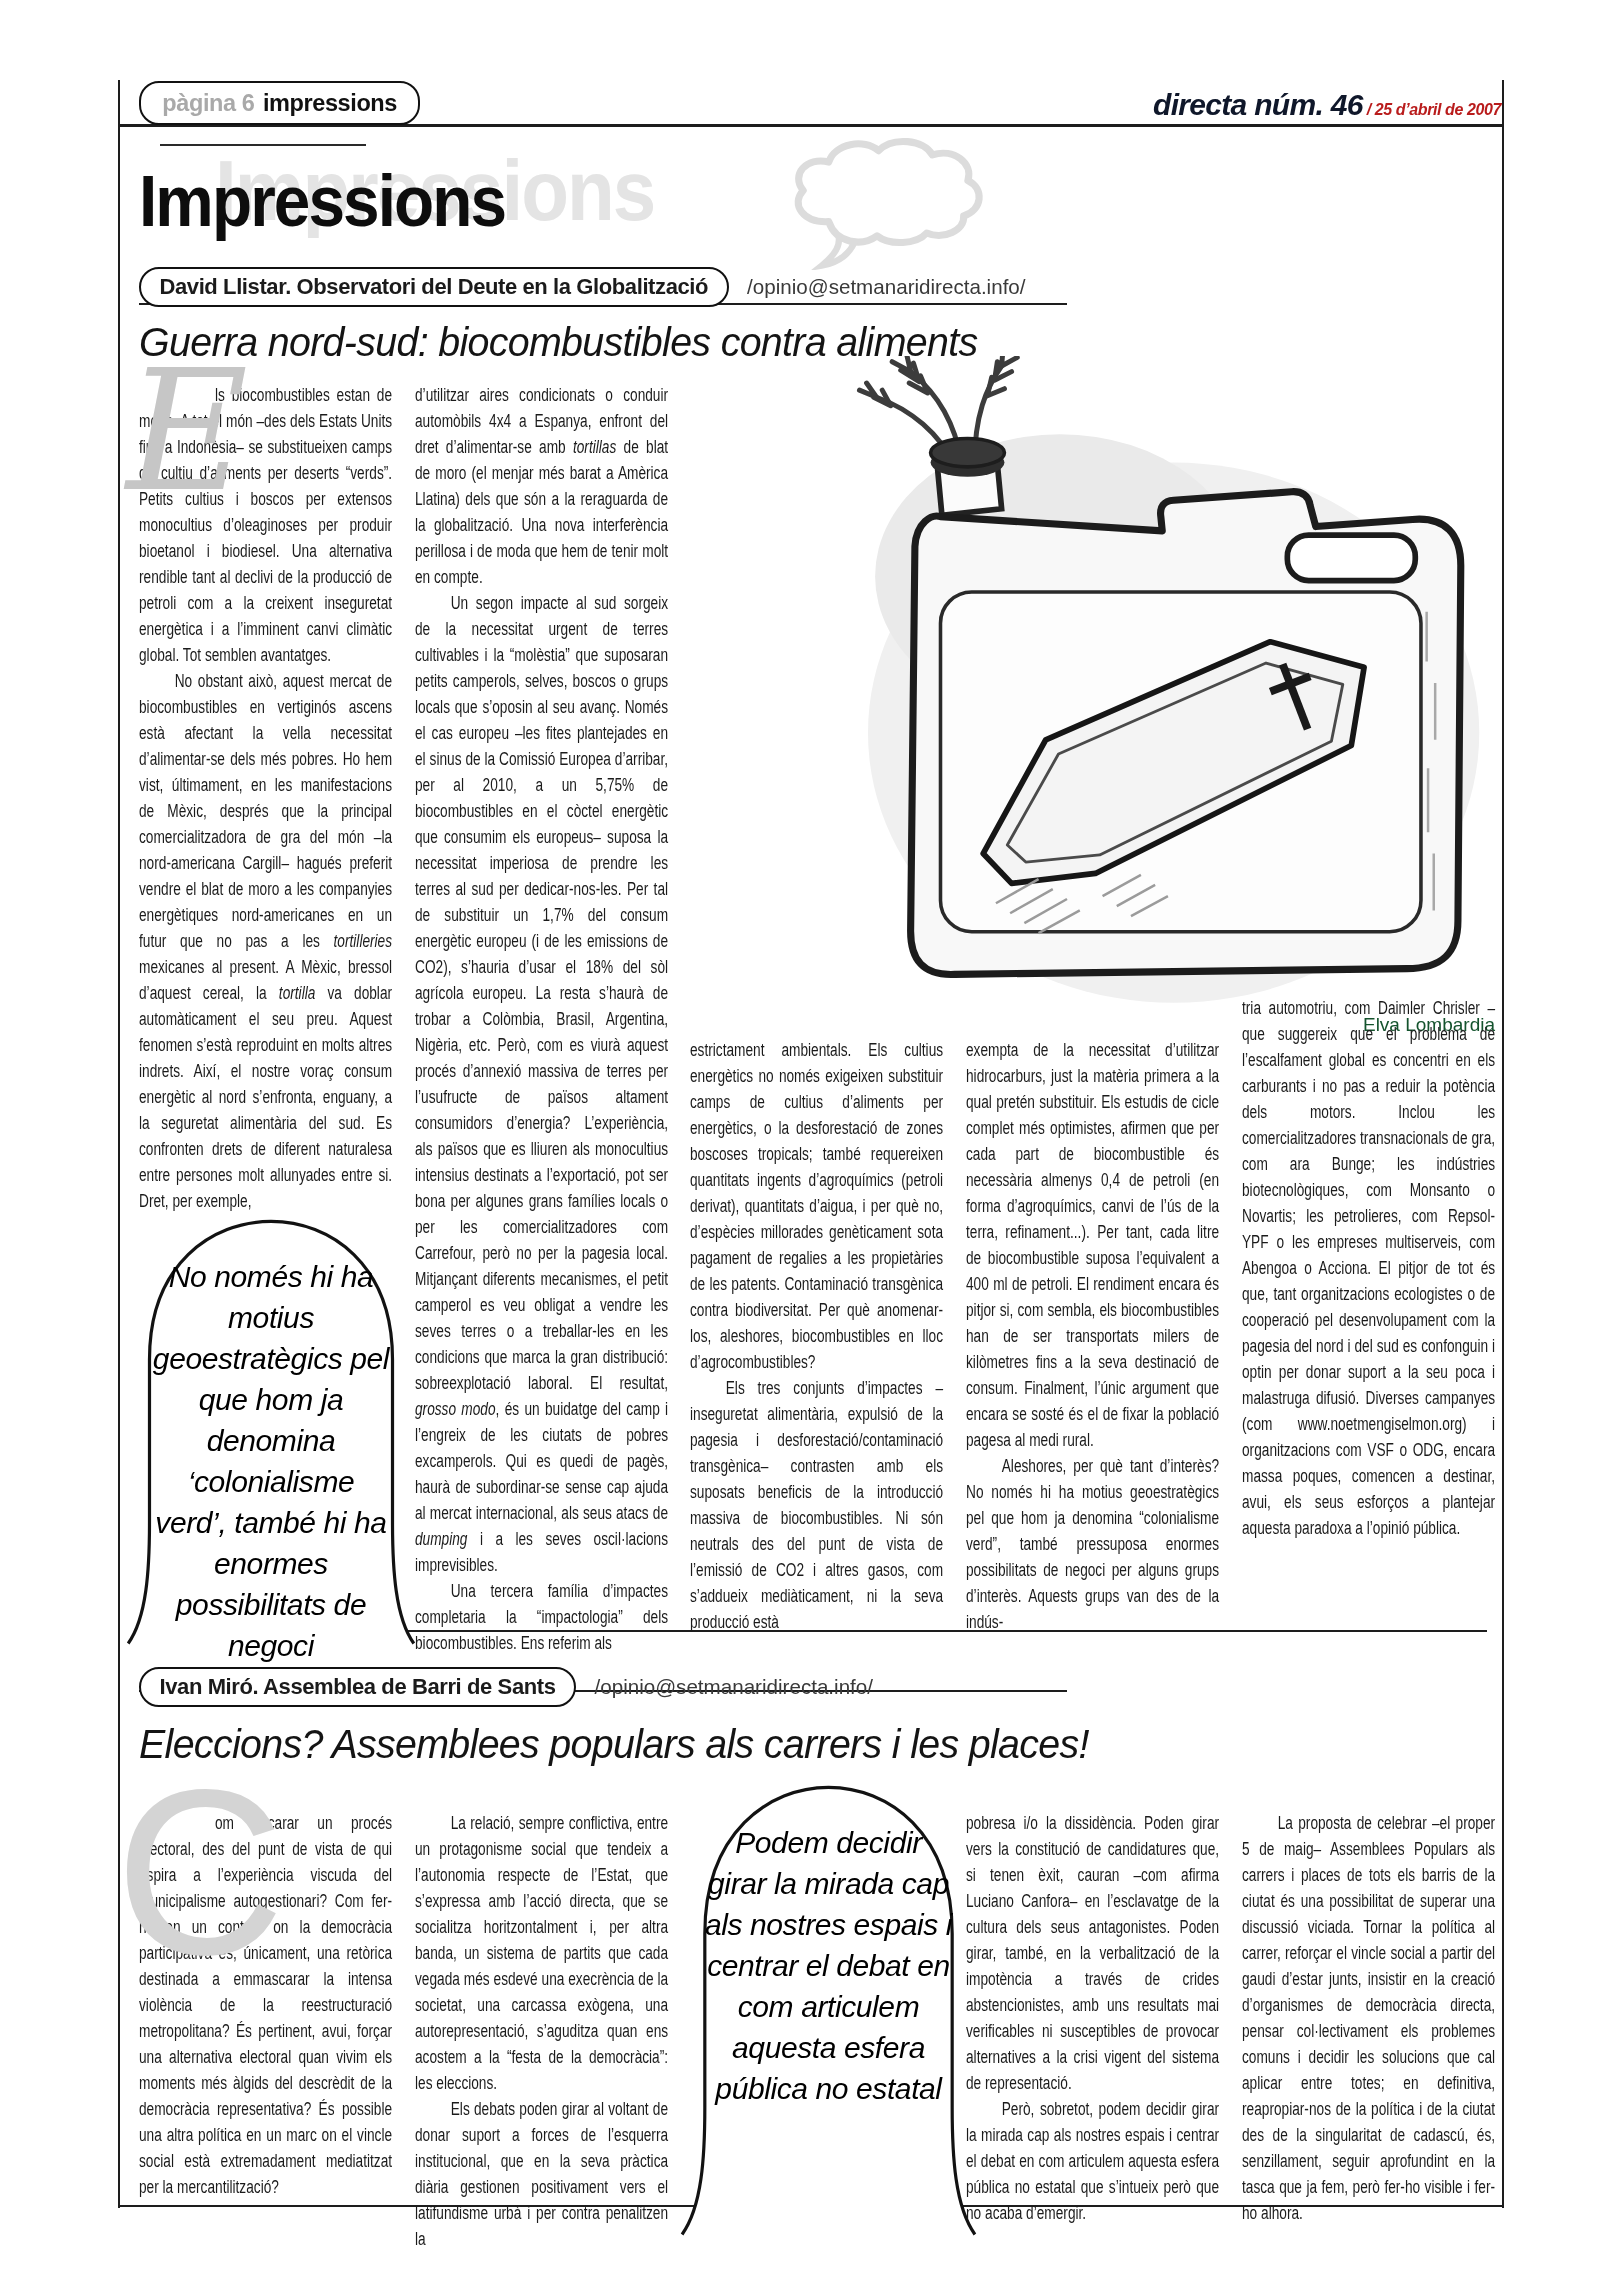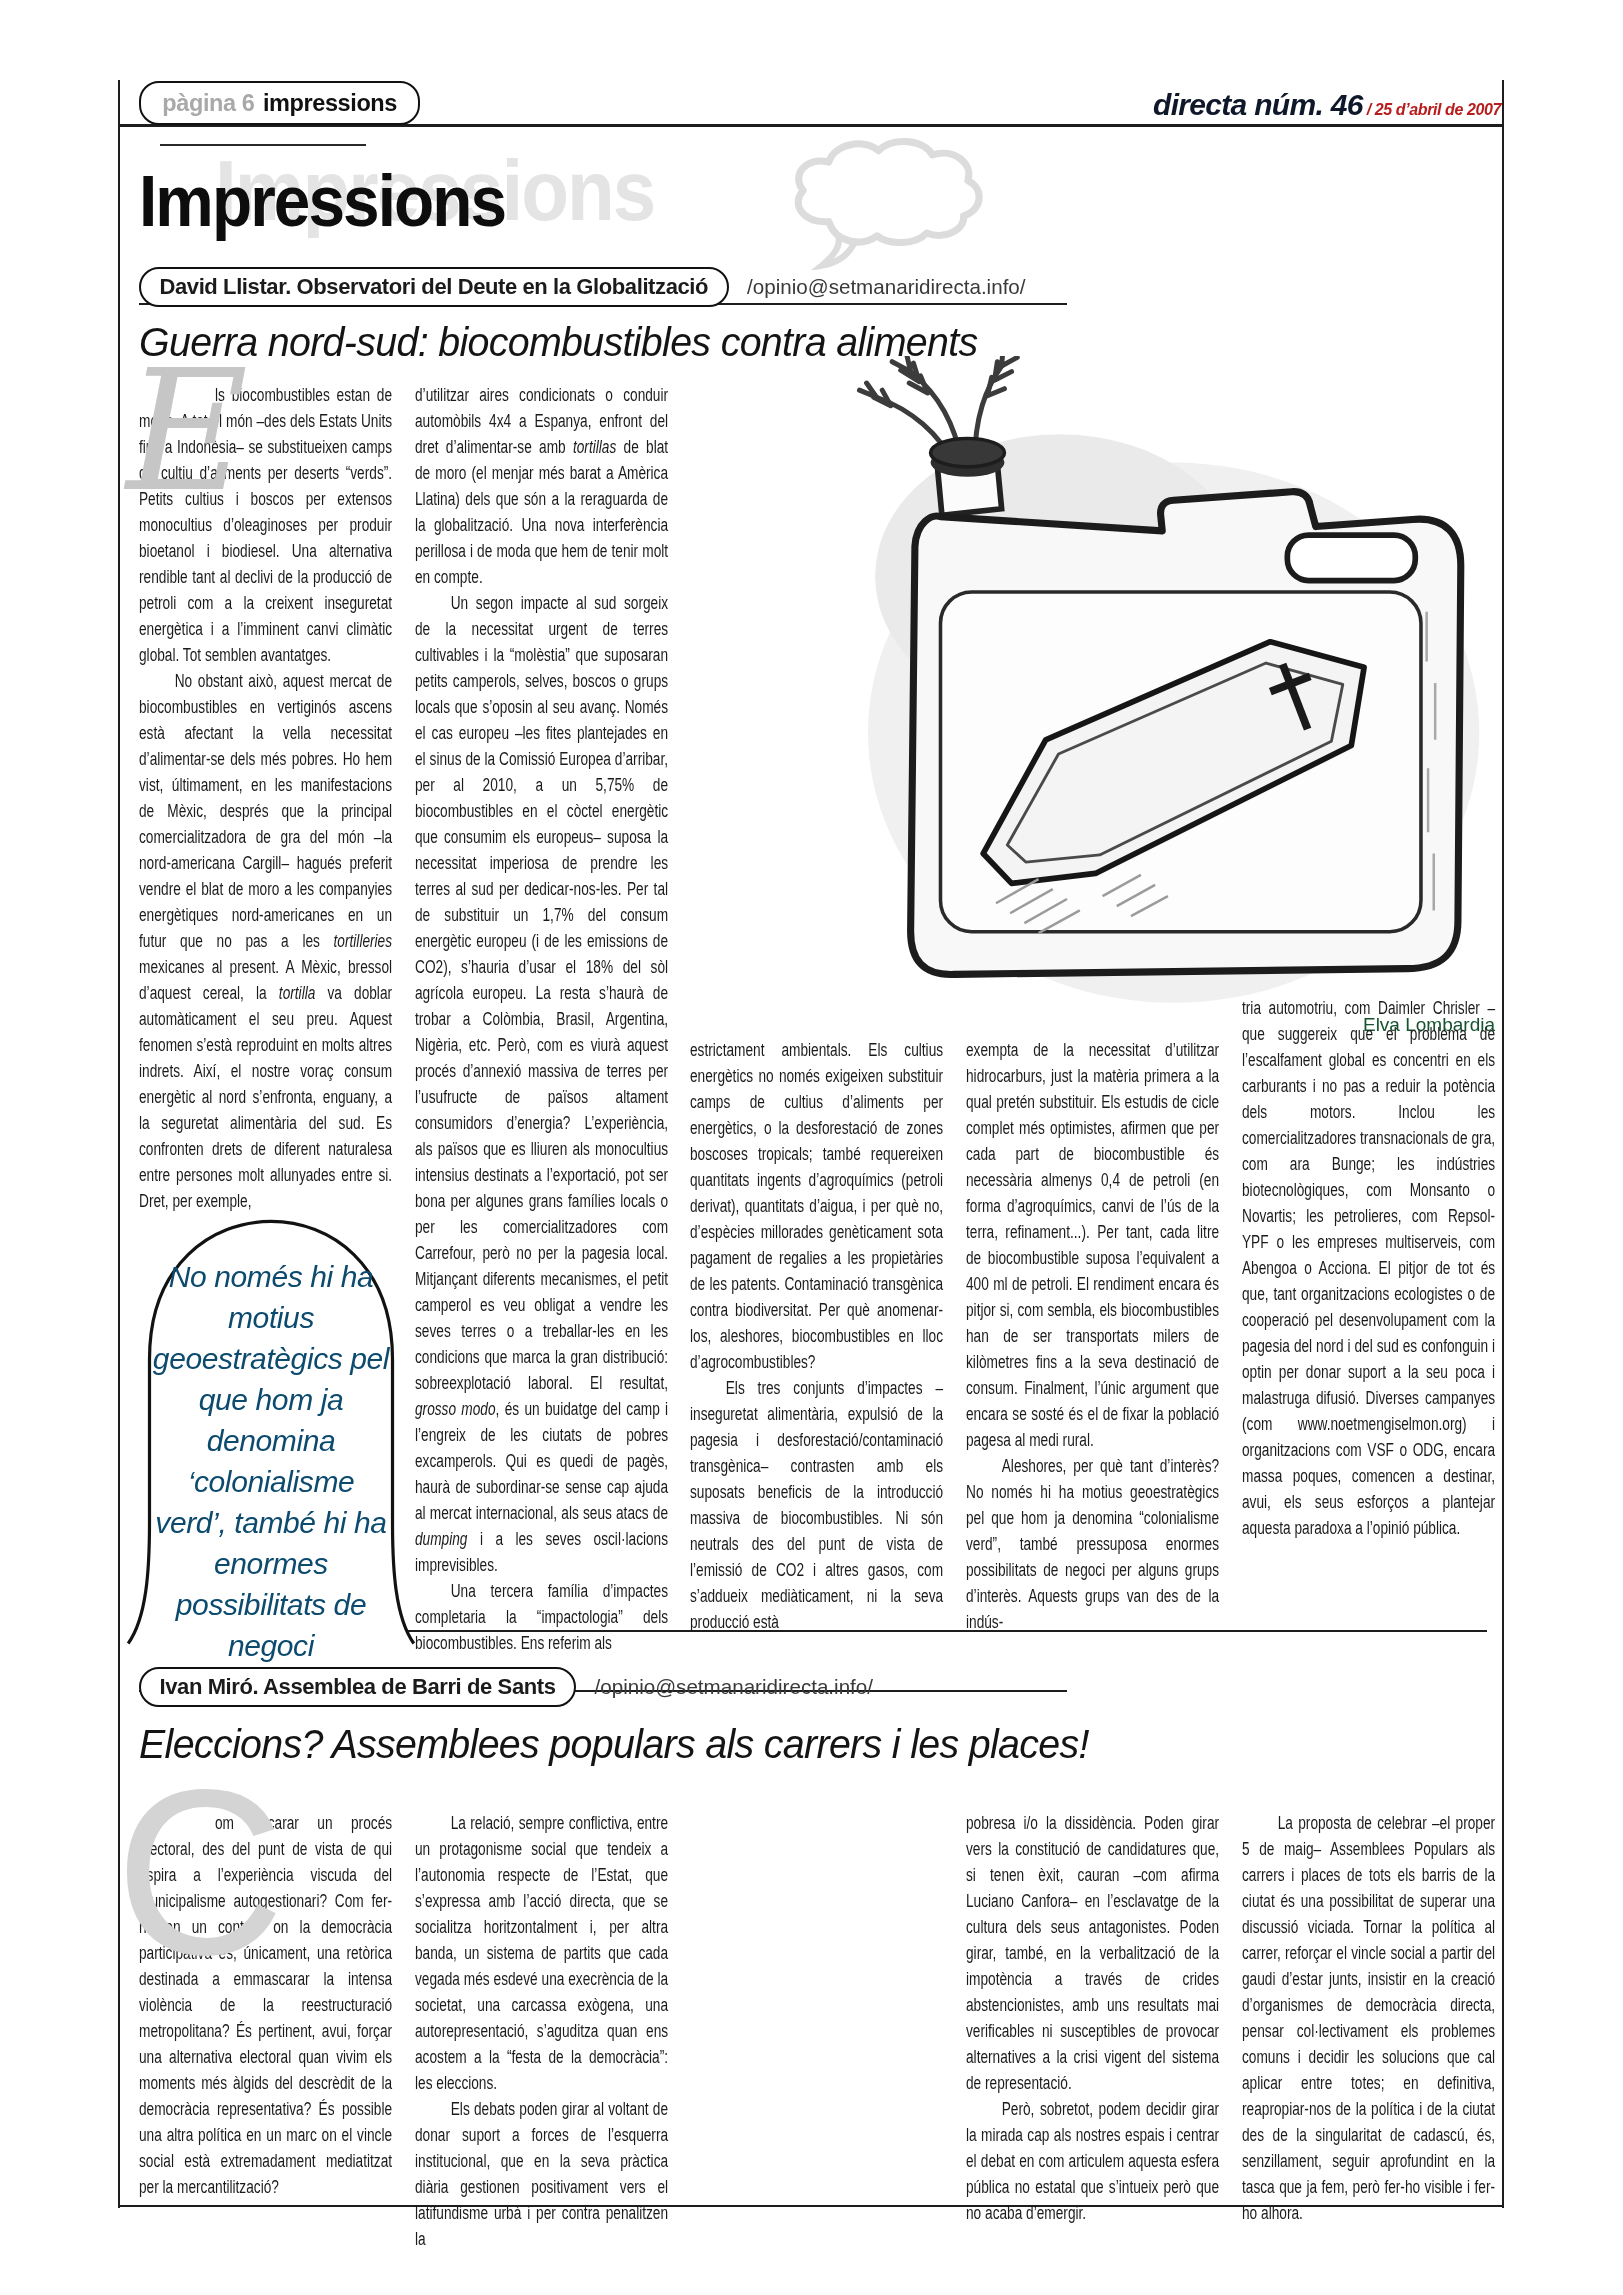--- a/index.html
+++ b/index.html
@@ -36,21 +36,21 @@
   .p-drop{text-indent:100px;}
   .p-ind{text-indent:47px;}
   .p-cont{text-indent:0;}
   .dropcap{position:absolute;z-index:1;line-height:1;}
   .dc-serif{font-family:"DejaVu Serif",serif;font-style:italic;font-size:167px;color:#c6c6c6;left:-12.8px;top:-34px;}
   .dc-sans{font-family:"Liberation Sans",sans-serif;font-size:235px;color:#d4d4d4;left:-24px;top:-55px;}
   
   .pq{position:absolute;z-index:2;}
   .pq svg{position:absolute;left:0;top:0;}
   .pqtext{position:absolute;left:24px;right:24px;top:46px;text-align:center;font-style:italic;
-        color:#0c4a6e;font-size:30px;line-height:41px;letter-spacing:-0.4px;}
+        color:#000000;font-size:30px;line-height:41px;letter-spacing:-0.4px;}
   .credit{position:absolute;font-size:19px;color:#14532d;z-index:2;}
   .illus{position:absolute;z-index:1;}
 </style>
 </head>
 <body>
 
 <div id="page">
 
   <div class="vline" style="left:118px;top:80px;height:2128px;"></div>
   <div class="vline" style="left:1502px;top:80px;height:2128px;"></div>
@@ -167,20 +167,26 @@
         <p class="p-drop">om encarar un procés electoral, des del punt de vista de qui aspira a l’experiència viscuda del municipalisme autogestionari? Com fer-ho en un context on la democràcia participativa és, únicament, una retòrica destinada a emmascarar la intensa violència de la reestructuració metropolitana? És pertinent, avui, forçar una alternativa electoral quan vivim els moments més àlgids del descrèdit de la democràcia representativa? És possible una altra política en un marc on el vincle social està extremadament mediatitzat per la mercantilització?</p>
       </div>
   </div>
   <div class="col" style="left:415px;top:1810px;height:398px;">
     <div class="colinner">
         <p class="p-ind">La relació, sempre conflictiva, entre un protagonisme social que tendeix a l’autonomia respecte de l’Estat, que s’expressa amb l’acció directa, que se socialitza horitzontalment i, per altra banda, un sistema de partits que cada vegada més esdevé una execrència de la societat, una carcassa exògena, una autorepresentació, s’aguditza quan ens acostem a la “festa de la democràcia”: les eleccions.</p>
         <p class="p-ind">Els debats poden girar al voltant de donar suport a forces de l’esquerra institucional, que en la seva pràctica diària gestionen positivament vers el latifundisme urbà i per contra penalitzen la</p>
       </div>
   </div>
 
+  <div class="pq" style="left:679px;top:1776px;width:299px;height:462px;">
+    <svg width="299" height="462" viewBox="0 0 420 650">
+      <path d="M 4 645 C 32 606 36 536 36 466 L 36 222 C 36 80 126 16 210 16 C 294 16 384 80 384 222 L 384 466 C 384 536 388 606 416 645" fill="#fff" stroke="#121212" stroke-width="4.5"></path>
+    </svg>
+    <div class="pqtext">Podem decidir girar la mirada cap als nostres espais i centrar el debat en com articulem aquesta esfera pública no estatal</div>
+  </div>
 
   <div class="col" style="left:966px;top:1810px;height:398px;">
     <div class="colinner">
         <p class="p-cont">pobresa i/o la dissidència. Poden girar vers la constitució de candidatures que, si tenen èxit, cauran –com afirma Luciano Canfora– en l’esclavatge de la cultura dels seus antagonistes. Poden girar, també, en la verbalització de la impotència a través de crides abstencionistes, amb uns resultats mai verificables ni susceptibles de provocar alternatives a la crisi vigent del sistema de representació.</p>
         <p class="p-ind">Però, sobretot, podem decidir girar la mirada cap als nostres espais i centrar el debat en com articulem aquesta esfera pública no estatal que s’intueix però que no acaba d’emergir.</p>
       </div>
   </div>
   <div class="col" style="left:1242px;top:1810px;height:398px;">
     <div class="colinner">
         <p class="p-ind">La proposta de celebrar –el proper 5 de maig– Assemblees Populars als carrers i places de tots els barris de la ciutat és una possibilitat de superar una discussió viciada. Tornar la política al carrer, reforçar el vincle social a partir del gaudi d’estar junts, insistir en la creació d’organismes de democràcia directa, pensar col·lectivament els problemes comuns i decidir les solucions que cal aplicar entre totes; en definitiva, reapropiar-nos de la política i de la ciutat des de la singularitat de cadascú, és, senzillament, seguir aprofundint en la tasca que ja fem, però fer-ho visible i fer-ho alhora.</p>

